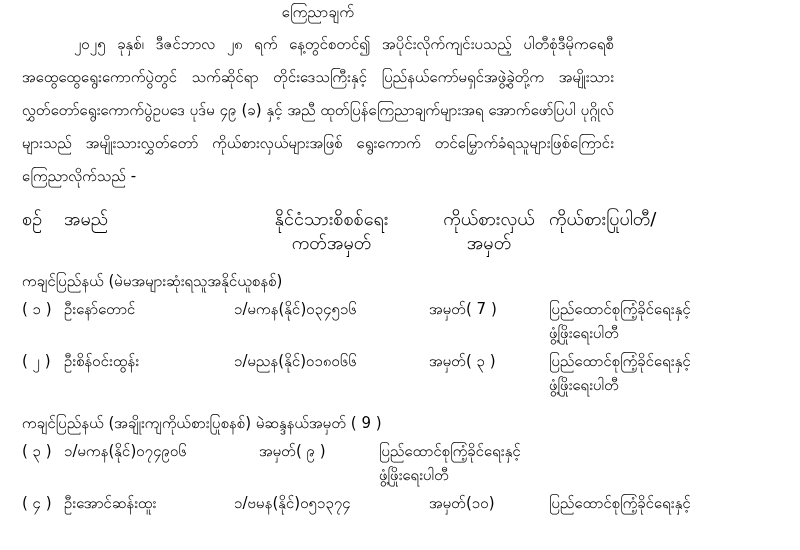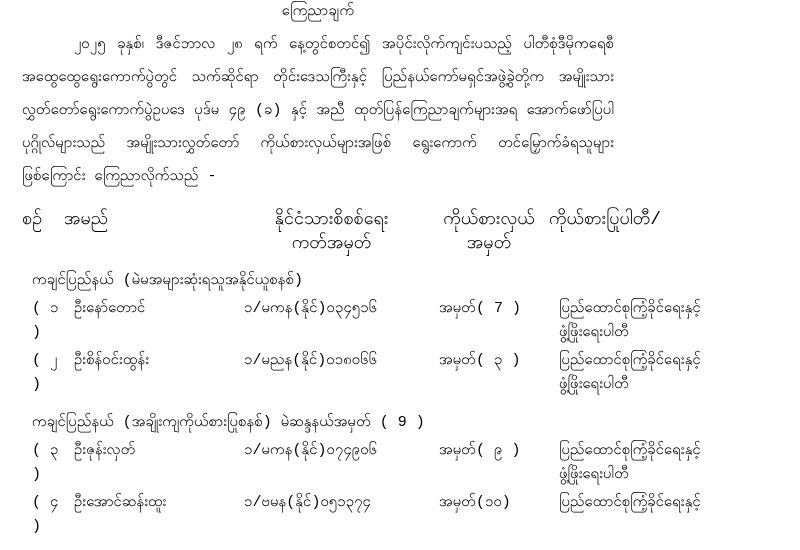--- a/index.html
+++ b/index.html
@@ -13,21 +13,20 @@
     font-family: "DejaVu Sans", "Liberation Sans", sans-serif;
     color: #000000;
     overflow: hidden;
   }
   .page {
     position: relative;
     width: 636px;
     height: 550px;
     padding: 0;
     box-sizing: border-box;
-    font-family: Liberation Mono, monospace;
   }
   .doc-title {
     text-align: center;
     font-size: 15px;
     line-height: 20px;
     padding-top: 2px;
     letter-spacing: 0.2px;
   }
   .body-block {
     padding: 6px 22px 0 22px;
@@ -54,21 +53,21 @@
   }
   .col-no    { width: 42px; flex: 0 0 42px; }
   .col-name  { width: 170px; flex: 0 0 170px; }
   .col-nrc   { width: 195px; flex: 0 0 195px; text-align: center; }
   .col-rep   { width: 120px; flex: 0 0 120px; text-align: center; }
   .col-party { width: 215px; flex: 0 0 215px; }
   .th-row.second .col-nrc,
   .th-row.second .col-rep { text-align: center; }
   .th-row.second .col-party { text-align: left; }
   .section {
-    padding: 0 32px;
+    padding: 0 22px;
     margin-top: 8px;
   }
   .section-title {
     font-size: 15px;
     line-height: 24px;
     margin-top: 14px;
     margin-bottom: 2px;
   }
   .row {
     display: flex;
@@ -137,21 +136,20 @@
         <span class="line2">ဖွံ့ဖြိုးရေးပါတီ</span>
       </div>
     </div>
   </div>
 
   <div class="section">
     <div class="section-title">ကချင်ပြည်နယ် (အချိုးကျကိုယ်စားပြုစနစ်) မဲဆန္ဒနယ်အမှတ် ( 9 )</div>
 
     <div class="row">
       <div class="col-no">( ၃ )</div>
-      <div class="col-name">ဦးဇုန်းလှတ်</div>
       <div class="col-nrc">၁/မကန(နိုင်)၀၇၄၉၀၆</div>
       <div class="col-rep">အမှတ်( ၉ )</div>
       <div class="col-party party-wrap">
         <span class="cellstack">ပြည်ထောင်စုကြံ့ခိုင်ရေးနှင့်</span>
         <span class="line2">ဖွံ့ဖြိုးရေးပါတီ</span>
       </div>
     </div>
 
     <div class="row">
       <div class="col-no">( ၄ )</div>

